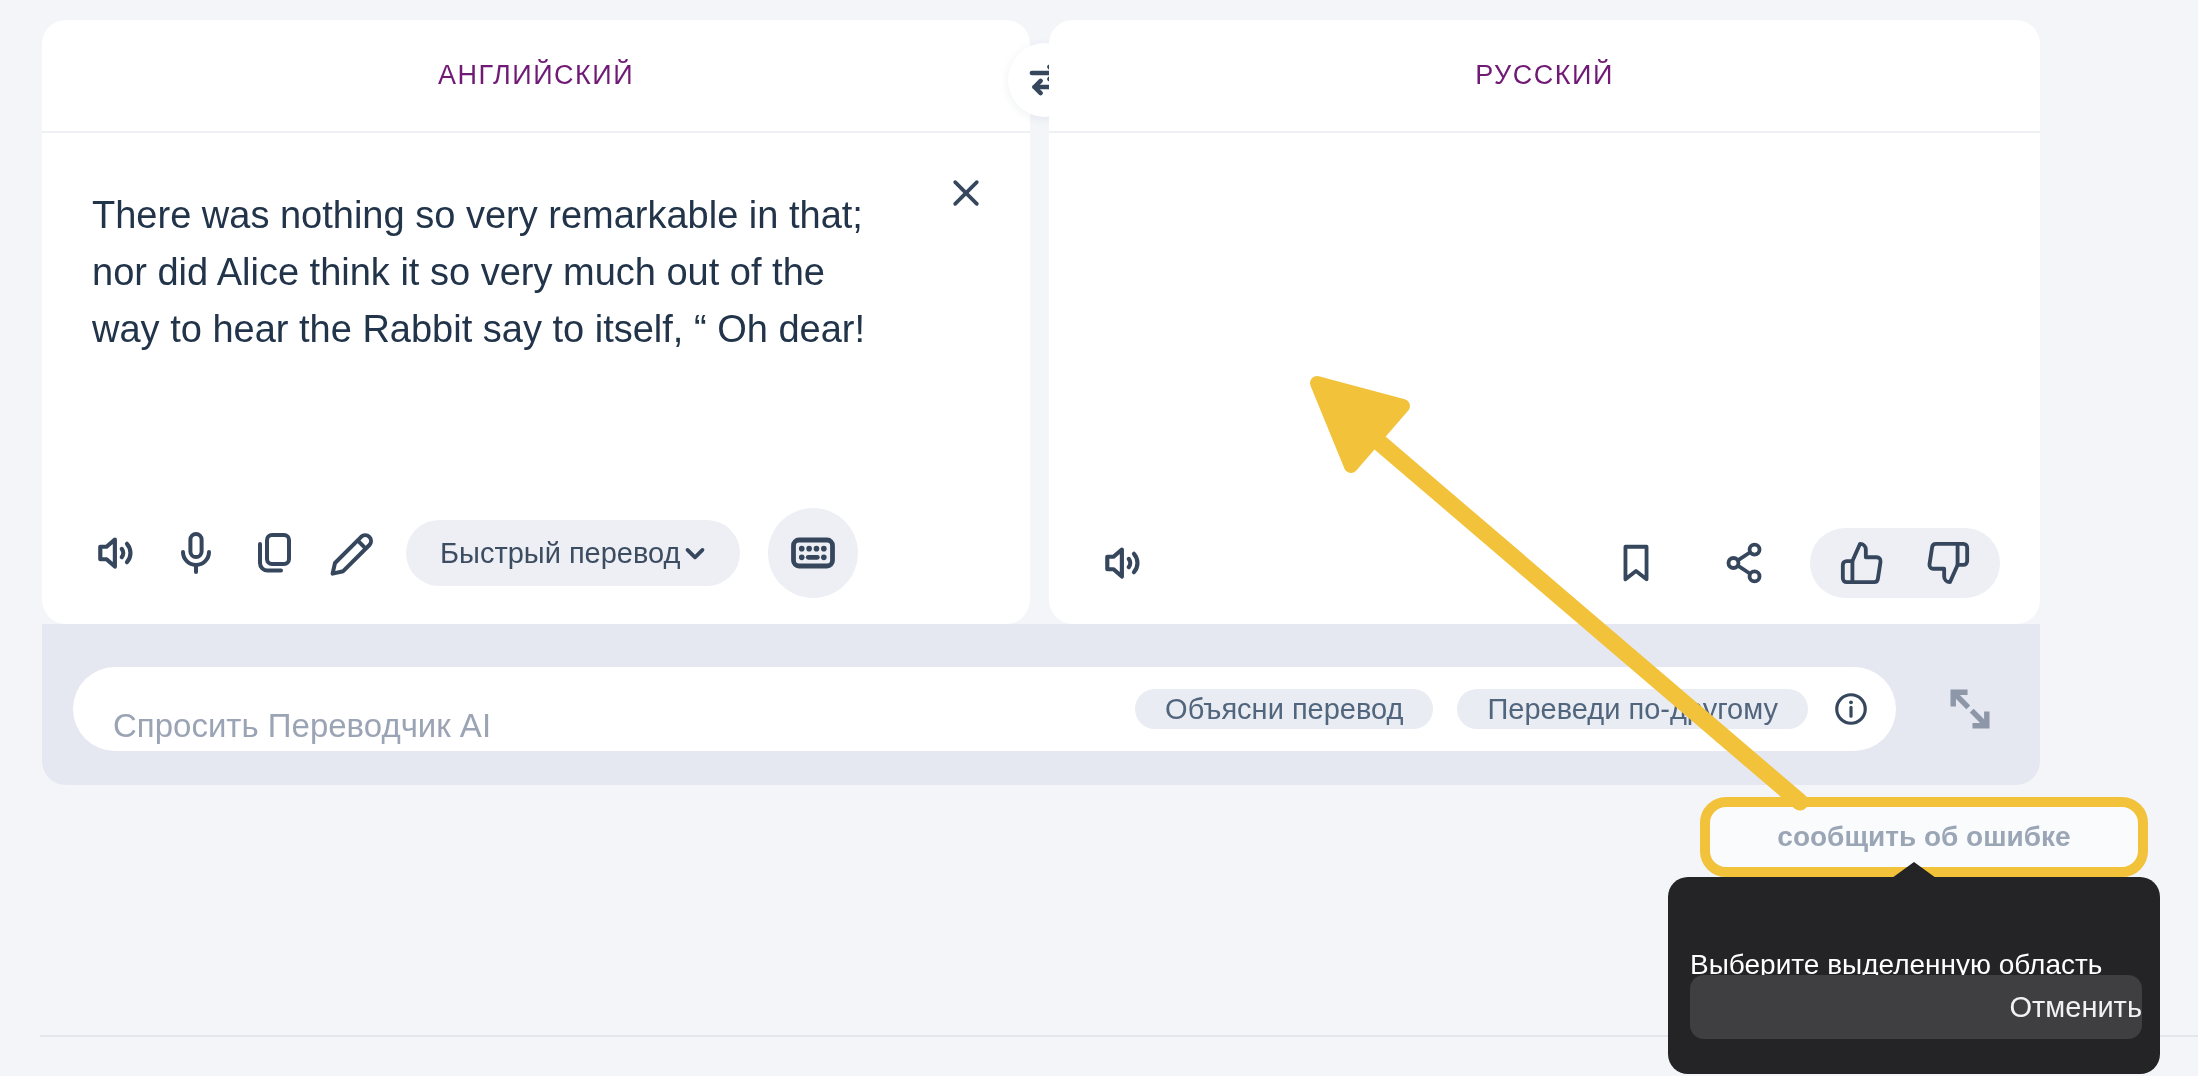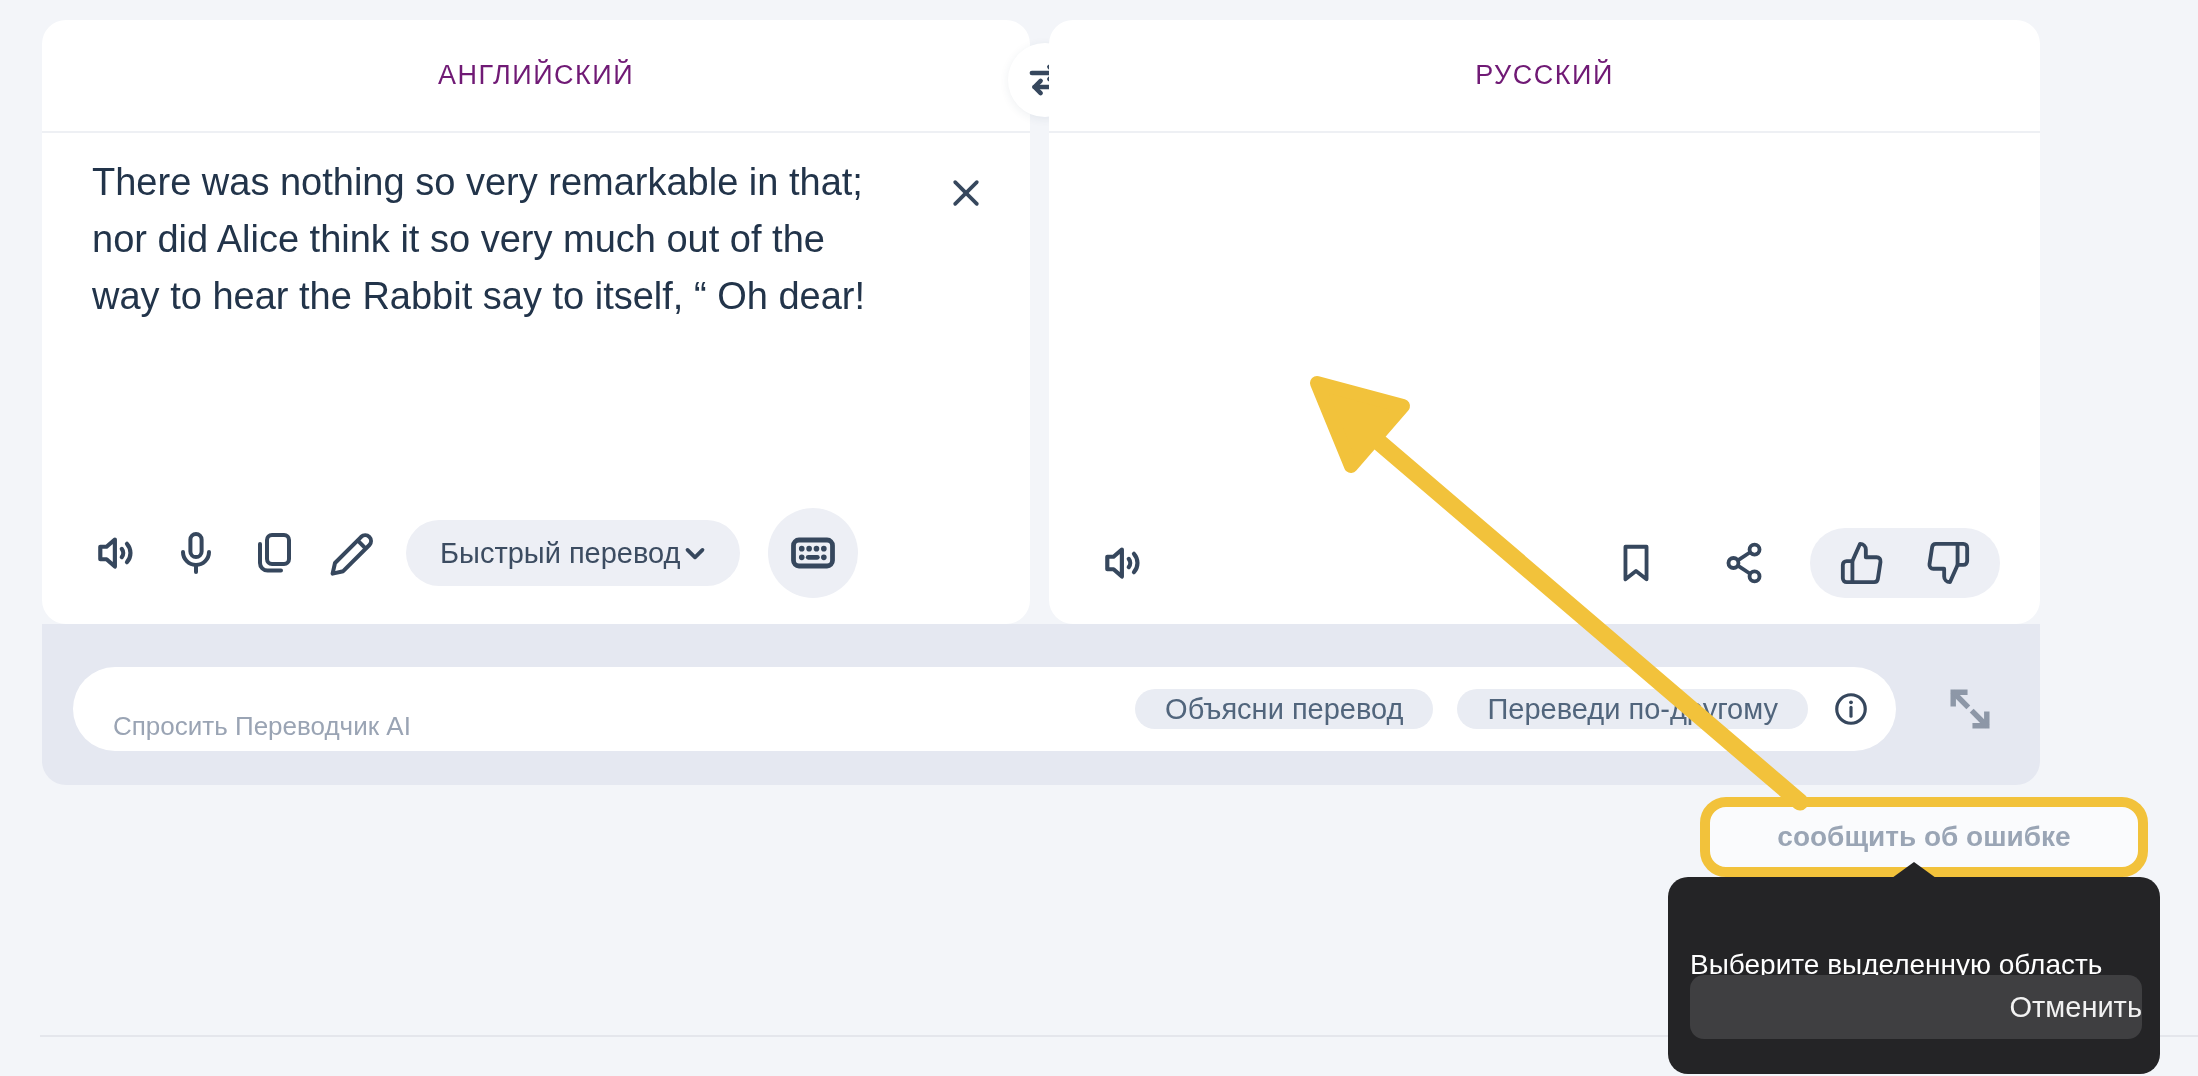--- a/index.html
+++ b/index.html
@@ -15,21 +15,21 @@
 
   
   .panel { position:absolute; top:20px; height:604px; background:#fff; border-radius:24px; }
   .panel.left  { left:42px;  width:988px; }
   .panel.right { left:1049px; width:991px; }
   .panel-header {
     height:113px; border-bottom:2px solid #eef0f4;
     display:flex; align-items:center; justify-content:center;
     font-size:27px; letter-spacing:1.5px; color:#701a75;
   }
-  .panel-body { position:relative; padding:21px 110px 0 50px; }
+  .panel-body { position:relative; padding:54px 110px 0 50px; }
   .src-text {
     font-size:38px; line-height:57px; white-space:pre-line; color:#22344a;
   }
   .tgt-text {
     font-size:38px; line-height:57px; white-space:pre-line; color:#22344a;
   }
   .tgt-text .hl {
     background:#f2ccc9;
     padding:2px 12px 3px 6px;
     -webkit-box-decoration-break:clone; box-decoration-break:clone;
@@ -73,21 +73,21 @@
     background:#e5e8f1; border-radius:0 0 24px 24px;
   }
   .ai-input-bar {
     position:absolute; left:31px; top:43px; width:1823px; height:84px;
     background:#fff; border-radius:42px;
     display:flex; align-items:center; padding:0 26px 0 40px;
   }
   .ai-input {
     flex:1; border:none; outline:none; background:transparent;
     font-family:"Liberation Sans", sans-serif;
-    font-size:26px; color:#0f172a; min-width:0;margin-top:34px;
+    font-size:33px; color:#0f172a; min-width:0;margin-top:34px;
   }
   .ai-input::placeholder { color:#9aa4b4; }
   .chip {
     height:40px; padding:0 30px; margin-left:24px; flex:0 0 auto;
     background:#e9ecf3; border-radius:26px;
     display:flex; align-items:center;
     font-size:29px; color:#51657c; cursor:pointer;
   }
   .info-btn { margin-left:24px; flex:0 0 auto; cursor:pointer; }
   .expand-btn {

